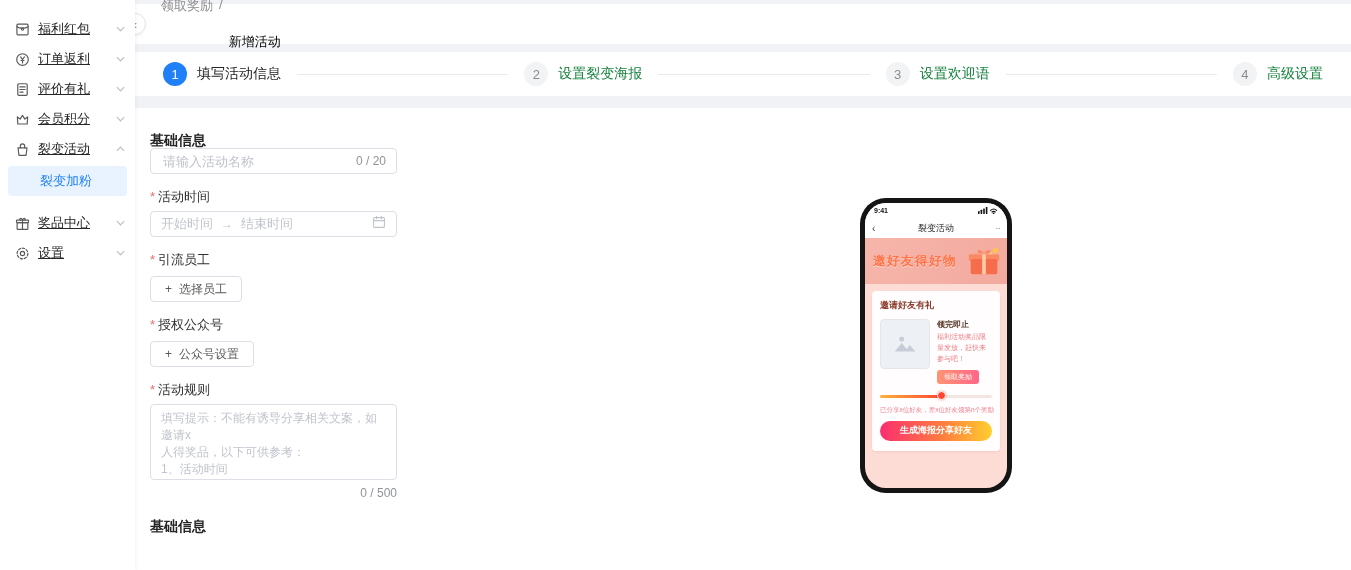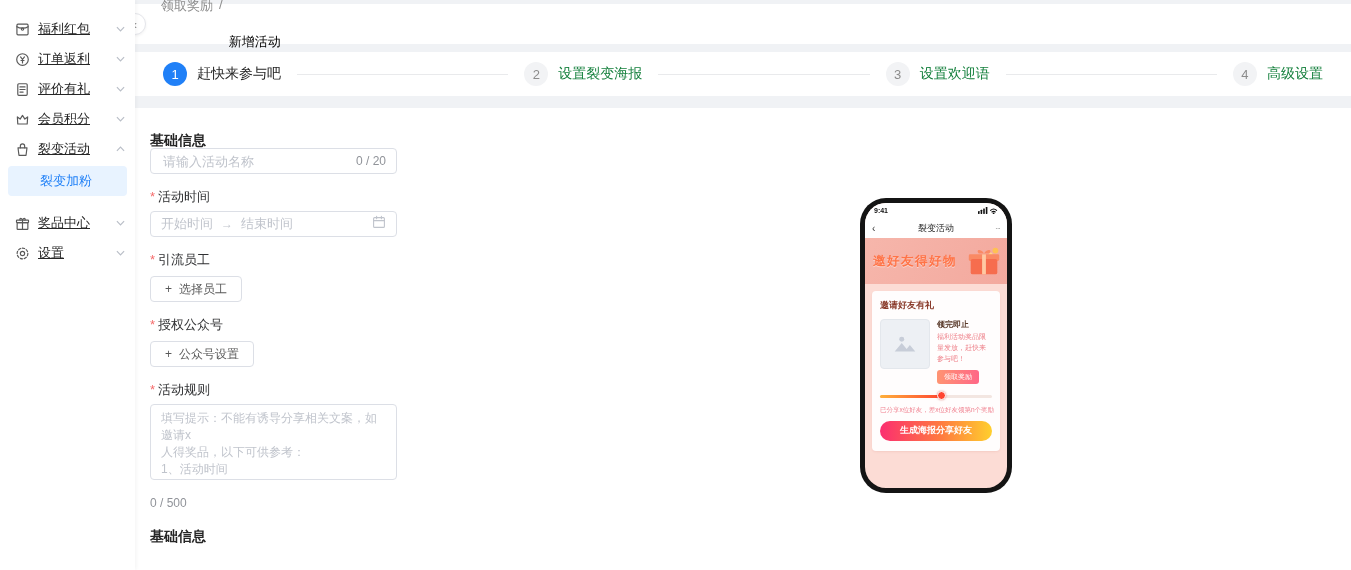--- a/index.html
+++ b/index.html
@@ -90,21 +90,21 @@
   .outline-btn {
     height:26px; margin-top:2px; padding:0 14px; border:1px solid #dcdfe6; border-radius:4px;
     background:#fff; font-size:12px; color:#595959; display:inline-flex;
     align-items:center; gap:7px; cursor:pointer; font-family:inherit;
   }
   .rules-ta {
     width:247px; height:76px; border:1px solid #dcdfe6; border-radius:4px;
     padding:5px 10px; font-size:12px; line-height:17px; color:#303133;
     resize:none; outline:none; font-family:inherit; overflow:hidden; display:block;
   }
-  .ta-counter { width:247px; font-size:12px; color:#909399; margin-top:16px; }
+  .ta-counter { width:247px; text-align:right; font-size:12px; color:#909399; margin-top:6px; }
   .section-title.second { margin-top:18px; }
 
   
   .phone-frame {
     position:absolute; left:725px; top:90px; width:152px; height:295px;
     background:#141414; border-radius:26px; padding:5px;
   }
   .phone-screen {
     width:100%; height:100%; border-radius:21px; overflow:hidden;
     background:#fcdcd5; display:flex; flex-direction:column;
@@ -284,21 +284,21 @@
       <div class="breadcrumb">
         <span class="crumb-parent">领取奖励</span>
         <span class="crumb-sep">/</span>
         <span class="crumb-current">新增活动</span>
       </div>
     </div>
 
     <div class="steps-card">
       <div class="step active">
         <span class="step-num">1</span>
-        <span class="step-label">赶快来参与吧</span>
+        <span class="step-label">填写活动信息</span>
       </div>
       <div class="step-line"></div>
       <div class="step">
         <span class="step-num">2</span>
         <span class="step-label">设置裂变海报</span>
       </div>
       <div class="step-line"></div>
       <div class="step">
         <span class="step-num">3</span>
         <span class="step-label">设置欢迎语</span>

